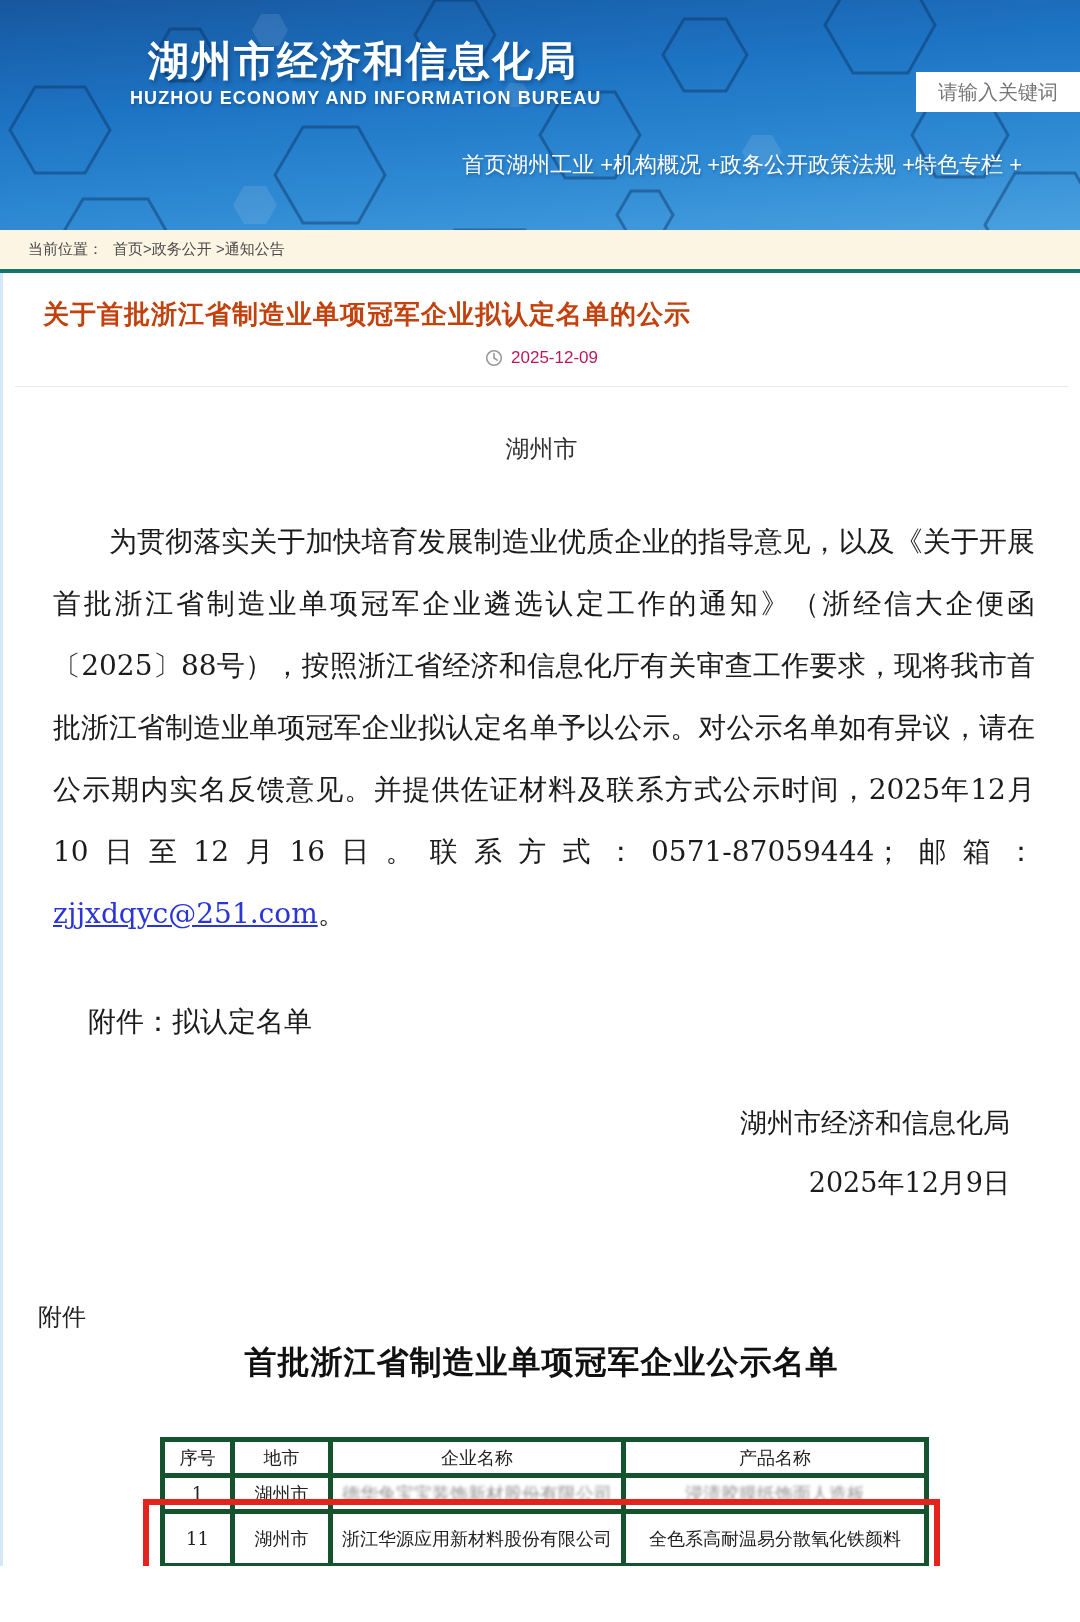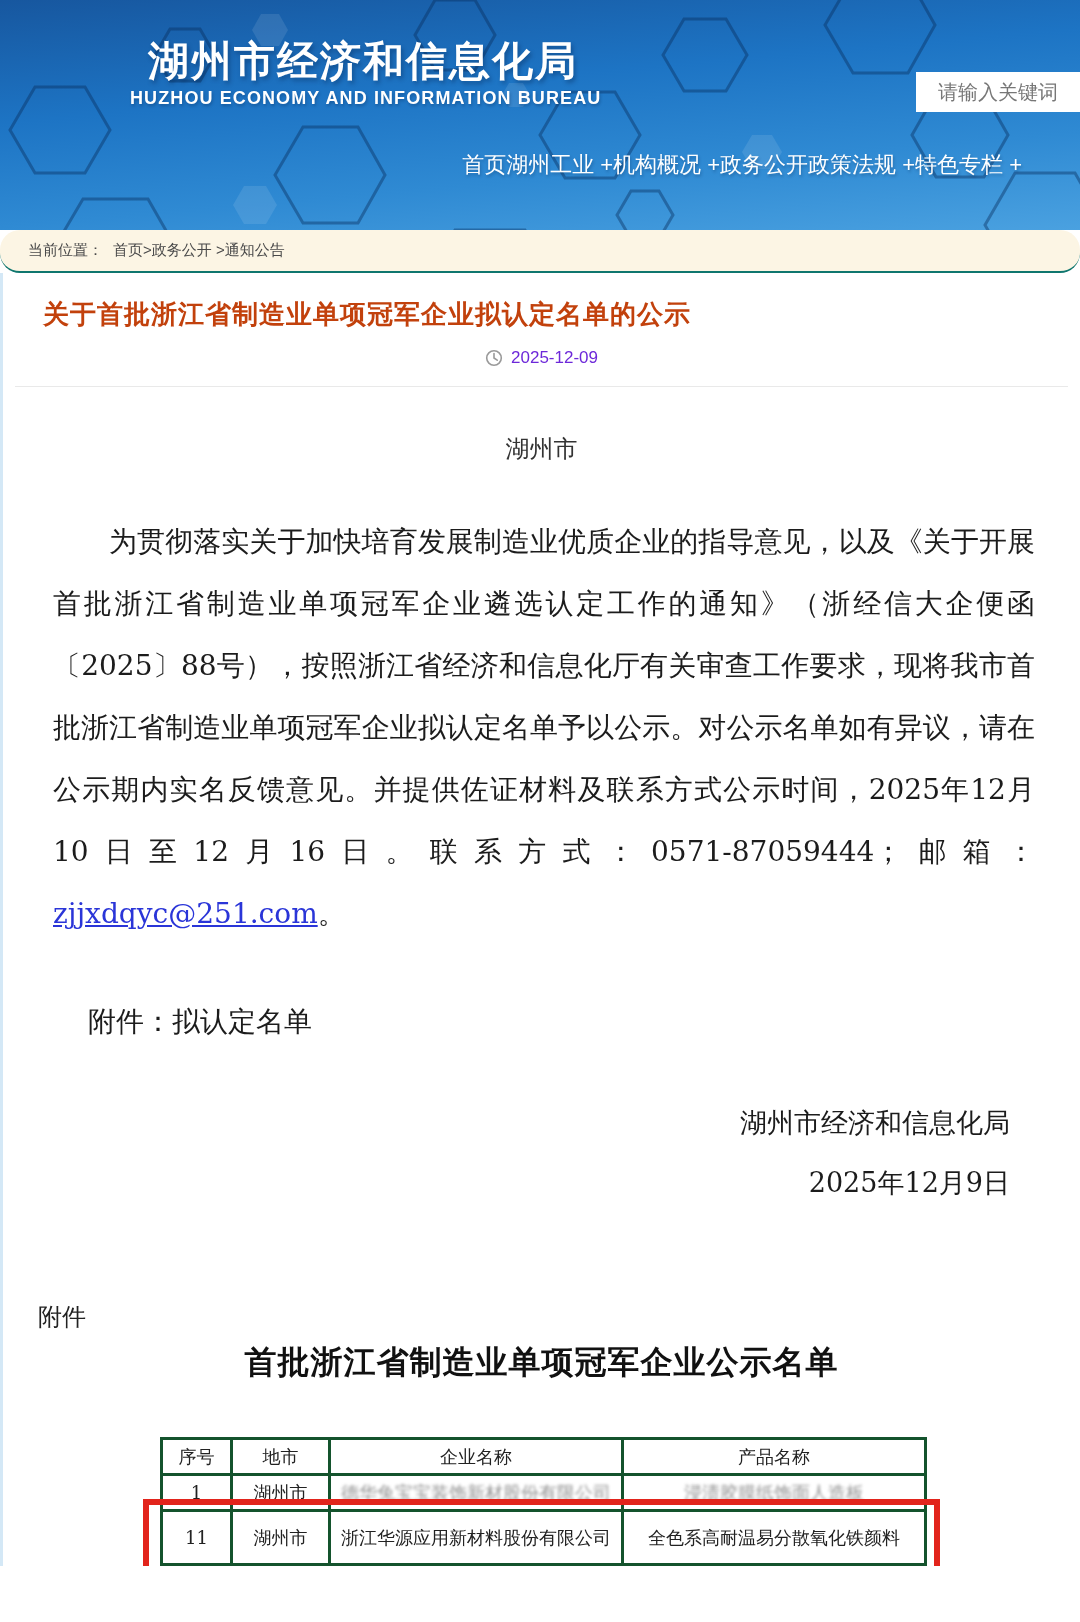--- a/index.html
+++ b/index.html
@@ -31,51 +31,51 @@
   .search-input::placeholder { color:#777; }
   .main-nav {
     position:absolute; left:0; right:0; top:150px; display:flex;
     justify-content:flex-end; padding:0 58px 0 65px;
     font-size:22px; color:#fff;
   }
   .nav-item { cursor:pointer; text-shadow:1px 2px 3px rgba(0,30,70,.3); white-space:nowrap; }
 
   
   .breadcrumb-bar {
-    height:43px; background:#fcf5e4; border-bottom:2px solid #0f766e;
+    height:43px; background:#fcf5e4; border-bottom:4px solid #0f766e;
     display:flex; align-items:center; padding-left:28px;
-    font-size:15px; color:#4a4a4a;border-radius:20px;
+    font-size:15px; color:#4a4a4a;
   }
   .breadcrumb-bar .crumb-path { margin-left:10px; cursor:pointer; }
 
   
   .content { background:#fff; border-left:3px solid #d4e8f6; padding-top:24px; position:relative; }
   .article-title { font-size:26px; font-weight:bold; color:#c2410c; margin:0 40px; letter-spacing:1px; }
-  .date-row { display:flex; justify-content:center; align-items:center; gap:8px; margin-top:16px; color:#6d28d9; font-size:17px; }
+  .date-row { display:flex; justify-content:center; align-items:center; gap:8px; margin-top:16px; color:#be185d; font-size:17px; }
   .divider { height:1px; background:#e9e9e9; margin:18px 12px 0 12px; }
   .salutation { text-align:center; font-family:"DejaVu Serif", serif; font-size:24px; color:#333; margin-top:46px; }
   .body-para {
     font-family:"DejaVu Serif", serif; font-size:28px; line-height:62px; color:#1c1c1c;
     margin:46px 45px 0 50px; text-align:justify; text-indent:2em;
   }
   .email-link { color:#2a35d8; text-decoration:underline; cursor:pointer; }
   .attachment-note { font-family:"DejaVu Serif", serif; font-size:28px; color:#1c1c1c; margin:58px 0 0 85px; }
   .signer { font-family:"DejaVu Serif", serif; font-size:27px; color:#1c1c1c; text-align:right; margin:64px 70px 0 0; }
   .sign-date { font-family:"DejaVu Serif", serif; font-size:27px; color:#1c1c1c; text-align:right; margin:24px 70px 0 0; }
 
   
   .attach-label { font-size:24px; color:#222; margin:100px 0 0 35px; }
   .table-title {
     text-align:center; font-family:"DejaVu Serif", serif; font-weight:bold;
     font-size:32px; color:#111; margin-top:8px; letter-spacing:1px;
   }
   .table-wrap { position:relative; width:764px; margin:52px 0 0 157px; }
   table.roster { border-collapse:collapse; width:764px; table-layout:fixed; font-family:"DejaVu Serif", serif; }
   table.roster th, table.roster td {
-    border:3px solid #14532d; text-align:center; vertical-align:middle;
+    border:5px solid #14532d; text-align:center; vertical-align:middle;
     font-size:18px; font-weight:normal; color:#222; padding:0 4px;
   }
   tr.h36 { height:36px; } tr.h46 { height:46px;padding-left:20px; } tr.h54 { height:54px; } tr.h94 { height:94px; }
   .blur-cell { color:#8f8f8f; filter:blur(1.6px); display:inline-block; }
   .red-box {
     position:absolute; left:-17px; top:62px; width:797px; height:74px;
     border:6px solid #e2241c; pointer-events:none;
   }
 </style>
 </head>

